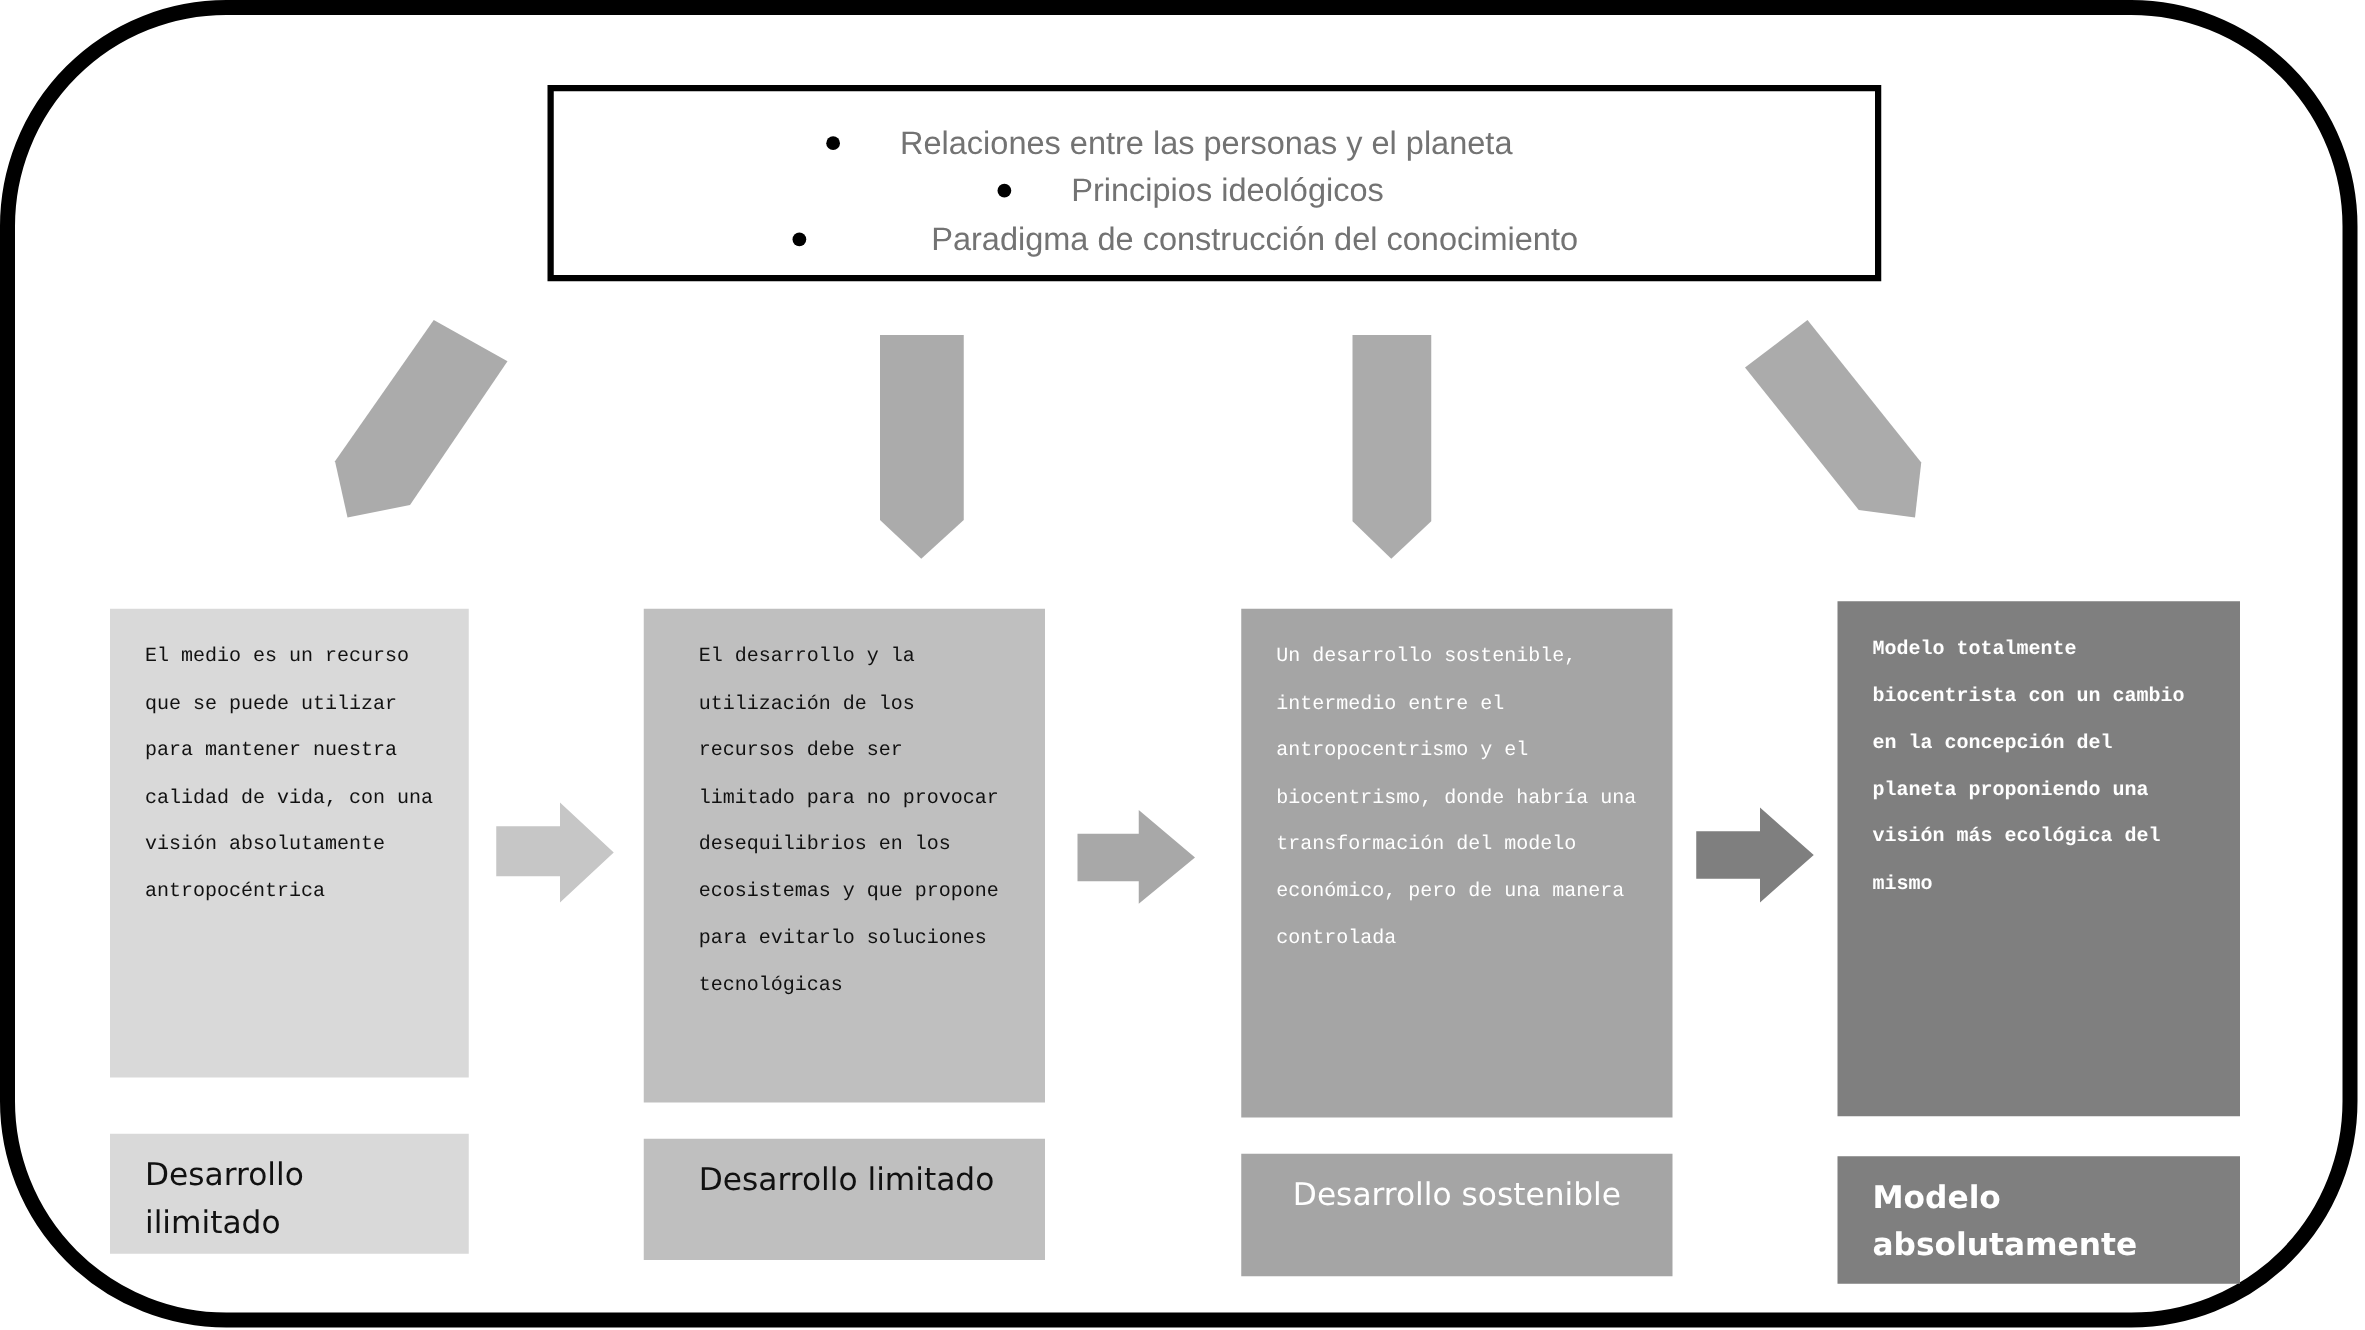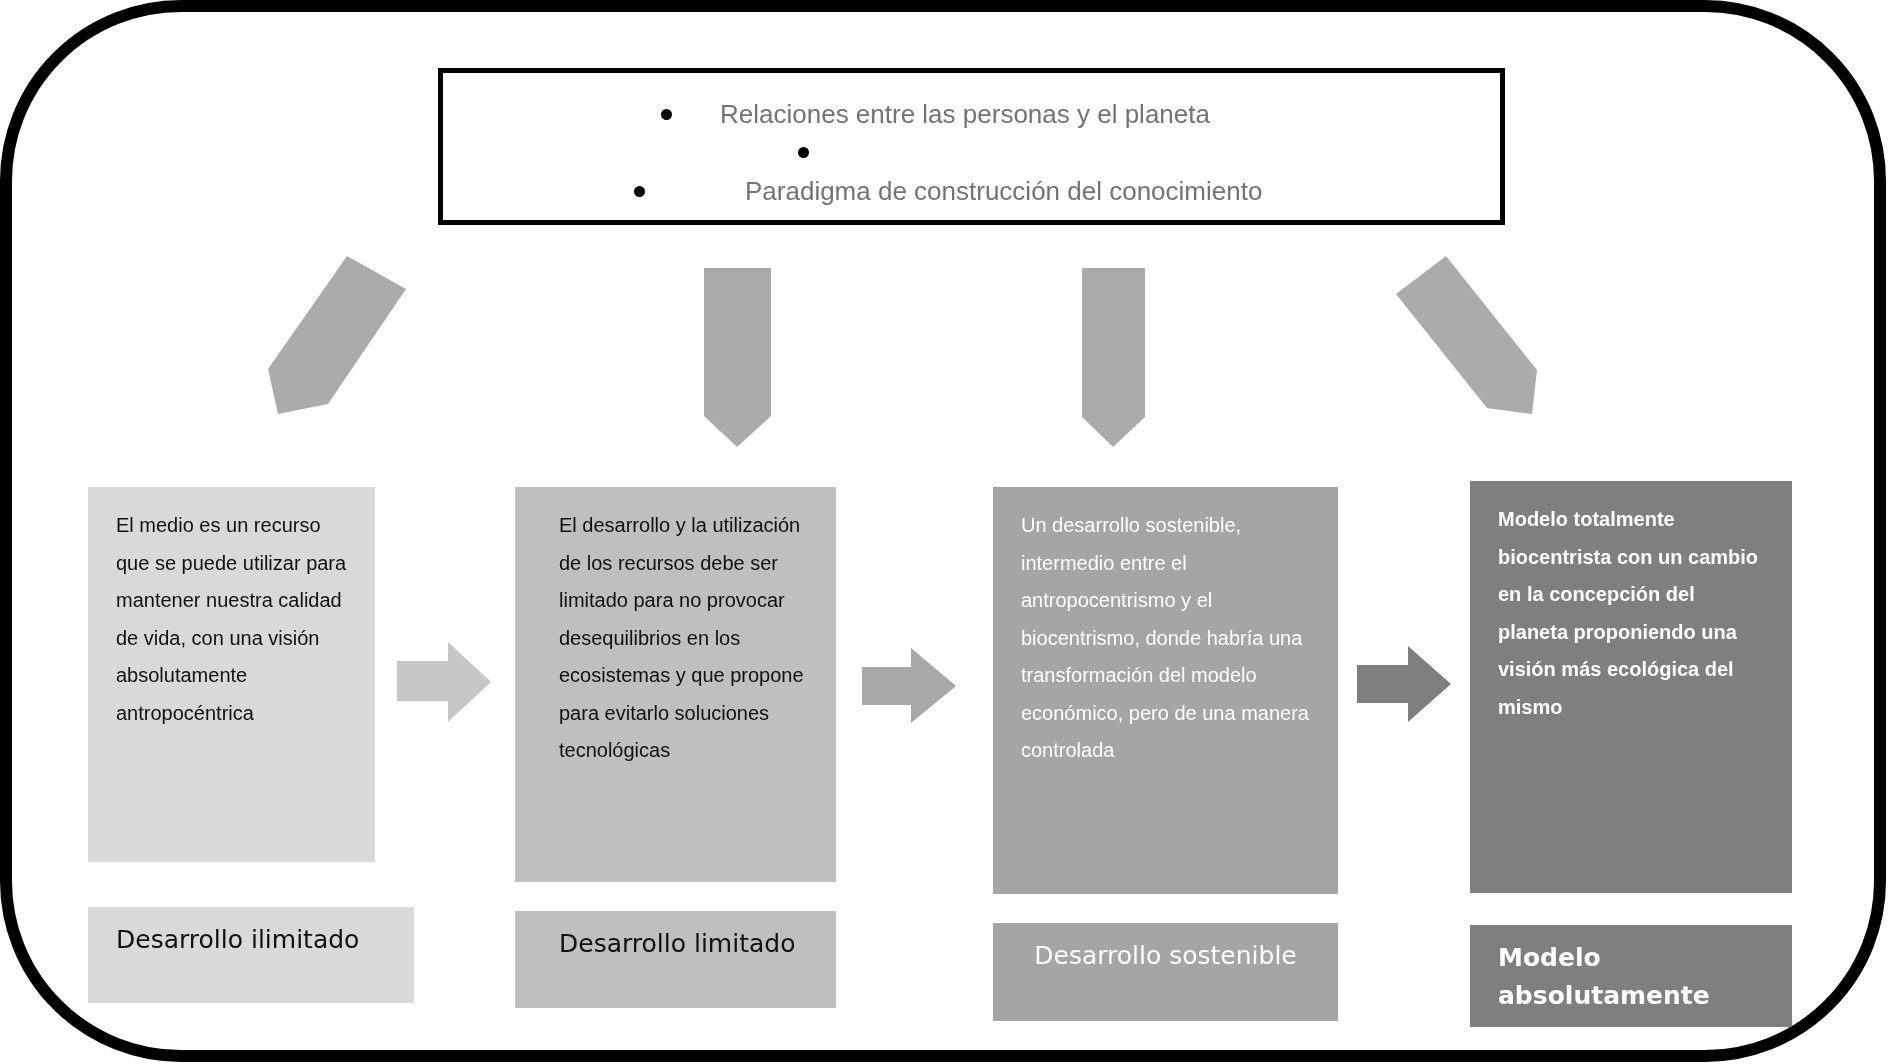--- a/index.html
+++ b/index.html
@@ -8,21 +8,21 @@
   .topbox {
     position: absolute; left: 438px; top: 68px; width: 1067px; height: 157px;
     box-sizing: border-box; border: 5px solid #000; background: #fff;
   }
   .bullet-line { position: absolute; height: 36px; line-height: 36px; font-size: 26px; color: #737373; white-space: nowrap; font-family: "Liberation Sans", sans-serif; }
   .bullet-dot { position: absolute; width: 11px; height: 11px; border-radius: 50%; background: #000; top: 13px; }
   .bullet-text { position: absolute; top: 0; }
   .arrows { position: absolute; left: 0; top: 0; width: 1892px; height: 1064px; pointer-events: none; }
   .card {
     position: absolute; box-sizing: border-box; padding: 20px 28px 0 28px;
-    font-size: 20px; line-height: 37.5px; overflow: hidden; font-family: Liberation Sans, sans-serif;
+    font-size: 16px; line-height: 37.5px; overflow: hidden; font-family: Liberation Mono, monospace;
   }
   .label {
     position: absolute; box-sizing: border-box; padding: 14px 28px 0 28px;
     font-size: 25px; line-height: 37.5px; font-family: "DejaVu Sans", sans-serif;
   }
   .c1 { background: #d9d9d9; color: #111; }
   .c2 { background: #bfbfbf; color: #111; padding-left: 44px; }
   .c3 { background: #a5a5a5; color: #ffffff; }
   .c4 { background: #7f7f7f; color: #ffffff; font-weight: bold; }
   .card p, .label p { margin: 0; }
@@ -34,20 +34,21 @@
   <rect x="6" y="6" width="1874" height="1050" rx="175" ry="175" fill="#ffffff" stroke="#000000" stroke-width="12"></rect>
 </svg>
 
 <div class="topbox">
   <div class="bullet-line" style="left:0; top:23px; width:1057px;">
     <span class="bullet-dot" style="left:218px;"></span>
     <span class="bullet-text" style="left:277px;">Relaciones entre las personas y el planeta</span>
   </div>
   <div class="bullet-line" style="left:0; top:61px; width:1057px;">
     <span class="bullet-dot" style="left:355px;"></span>
+    <span class="bullet-text" style="left:414px;">Principios ideológicos</span>
   </div>
   <div class="bullet-line" style="left:0; top:100px; width:1057px;">
     <span class="bullet-dot" style="left:191px;"></span>
     <span class="bullet-text" style="left:254px;margin-left:48px;">Paradigma de construcción del conocimiento</span>
   </div>
 </div>
 
 <svg class="arrows" width="1892" height="1064" viewBox="0 0 1892 1064">
 
   <polygon points="347,256 406,289 328,404 278,414 268,369" fill="#ababab"></polygon>
@@ -59,21 +60,21 @@
   <polygon points="1446,256 1537,370 1532,414 1487,408 1396,294" fill="#ababab"></polygon>
 
   <polygon points="397,661 448,661 448,642 491,682 448,722 448,701 397,701" fill="#c6c6c6"></polygon>
   <polygon points="862,667 911,667 911,648 956,686 911,723 911,705 862,705" fill="#a8a8a8"></polygon>
   <polygon points="1357,665 1408,665 1408,646 1451,684 1408,722 1408,703 1357,703" fill="#7f7f7f"></polygon>
 </svg>
 
 <div class="card c1" style="left:88px; top:487px; width:287px; height:375px;">
   <p>El medio es un recurso que se puede utilizar para mantener nuestra calidad de vida, con una visión absolutamente antropocéntrica</p>
 </div>
-<div class="label c1" style="left:88px; top:907px; width:326px; height:96px;">
+<div class="label c1" style="left:88px; top:907px; width:287px; height:96px;">
   <p>Desarrollo ilimitado</p>
 </div>
 
 <div class="card c2" style="left:515px; top:487px; width:321px; height:395px;">
   <p>El desarrollo y la utilización de los recursos debe ser limitado para no provocar desequilibrios en los ecosistemas y que propone para evitarlo soluciones tecnológicas</p>
 </div>
 <div class="label c2" style="left:515px; top:911px; width:321px; height:97px;">
   <p>Desarrollo limitado</p>
 </div>
 

